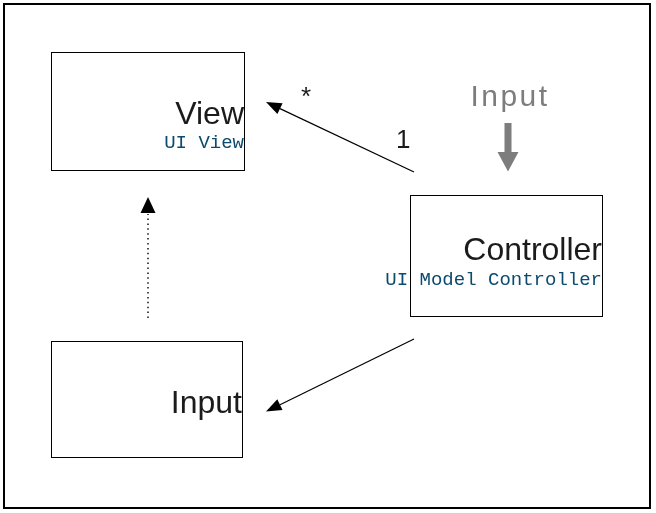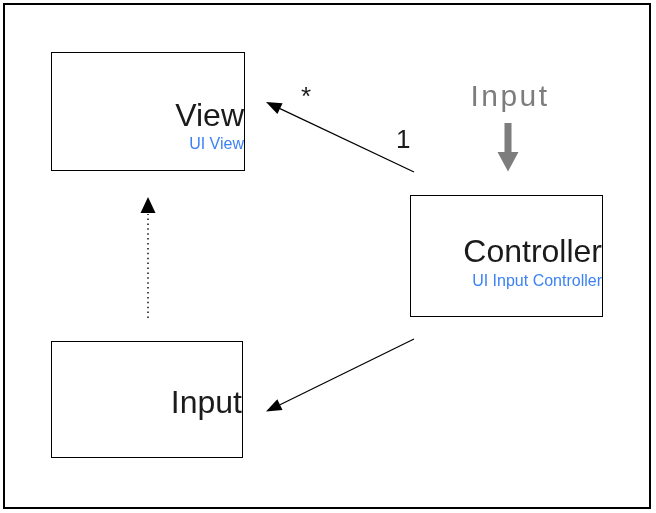--- a/index.html
+++ b/index.html
@@ -71,24 +71,25 @@
     height: 117px;
     padding-top: 5px;
   }
   .node-title {
     font-size: 32px;
     line-height: 1.2;
     color: #1b1b1b;
     white-space: nowrap;
   }
   .node-subtitle {
-    font-size: 16px;
+    font-size: 19px;
     line-height: 1.2;
-    color: #3b82f6;
+    color: #0c4a6e;
     white-space: nowrap;
+    font-family: Liberation Mono, monospace;
   }
   .input-label {
     position: absolute;
     left: 430px;
     top: 79px;
     width: 160px;
     text-align: center;
     font-size: 30px;
     letter-spacing: 2.5px;
     color: #7d7d7d;
@@ -137,21 +138,21 @@
     <path d="M504.5,123 L511.5,123 L511.5,152 L518.5,152 L508,171.5 L497.5,152 L504.5,152 Z" fill="#7d7d7d"></path>
   </svg>
 
   <div class="node node-view">
     <div class="node-title">View</div>
     <div class="node-subtitle">UI View</div>
   </div>
 
   <div class="node node-controller">
     <div class="node-title">Controller</div>
-    <div class="node-subtitle">UI Input Controller</div>
+    <div class="node-subtitle">UI Model Controller</div>
   </div>
 
   <div class="node node-model">
     <div class="node-title">Input</div>
   </div>
 
   <div class="input-label">Input</div>
 
   <div class="mult-label mult-many">*</div>
 

